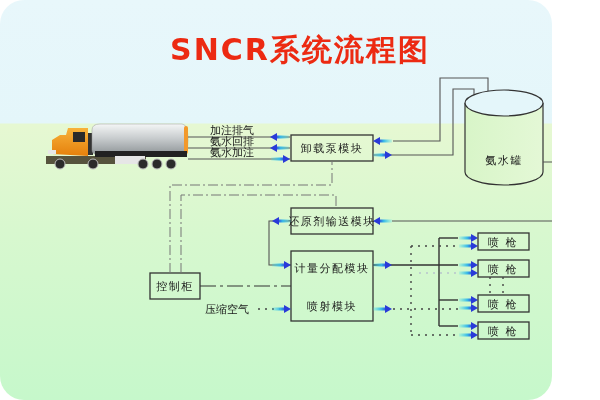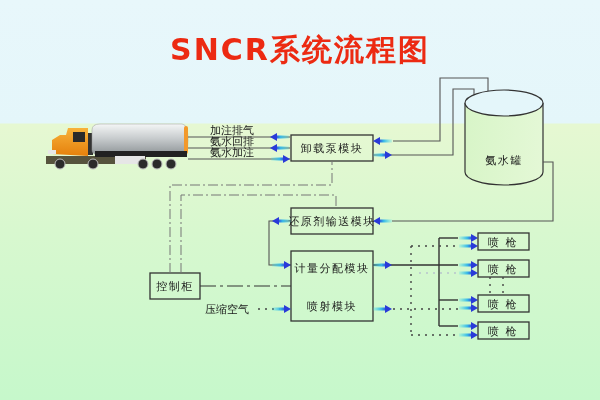--- a/index.html
+++ b/index.html
@@ -1,20 +1,21 @@
 <!DOCTYPE html>
 <html><head>
 <meta charset="utf-8">
 <style>
   html, body { margin: 0; padding: 0; }
   body { width: 600px; height: 400px; overflow: hidden; font-family: "DejaVu Sans", sans-serif; }
   #stage {
-    position: relative; width: 600px; height: 400px;
+    position: relative; width: 552px; height: 400px;
     background: linear-gradient(180deg, #e8f7fb 0px, #e4f6fa 123px, #e6f8d2 124px, #d8f8cf 230px, #c6f8cb 400px);
     overflow: hidden;
+    border-radius: 24px;
   }
   svg#diagram { position: absolute; left: 0; top: 0; }
   .title-text { font-family: "DejaVu Sans", sans-serif; font-weight: bold; font-size: 30px; fill: #ec2a12; letter-spacing: 2px; }
   .box { fill: none; stroke: #333; stroke-width: 1.3; }
   .box-label { font-size: 11px; fill: #1a1a1a; letter-spacing: 1.5px; }
   .side-label { font-size: 11px; fill: #1a1a1a; }
   .pipe { stroke: #555; stroke-width: 1.1; fill: none; }
   .pipe-dark { stroke: #333; stroke-width: 1.4; fill: none; }
   .ctrl { stroke: #777; stroke-width: 1; fill: none; stroke-dasharray: 10 3 2 3; }
   .ctrl-main { stroke: #333; stroke-width: 1.2; fill: none; stroke-dasharray: 16 4 3 4; }

